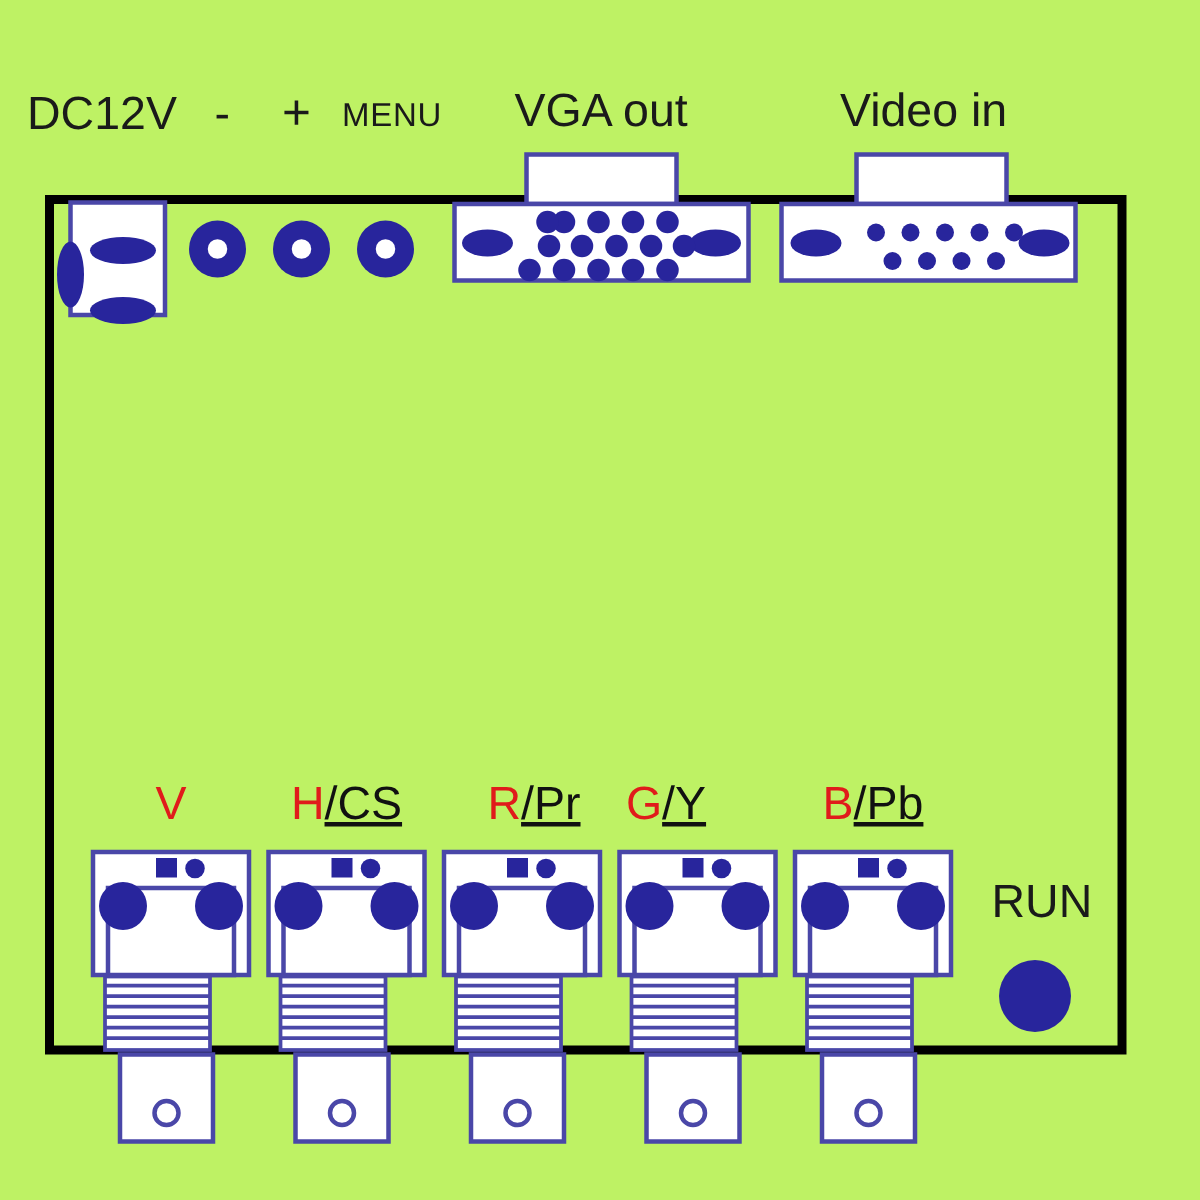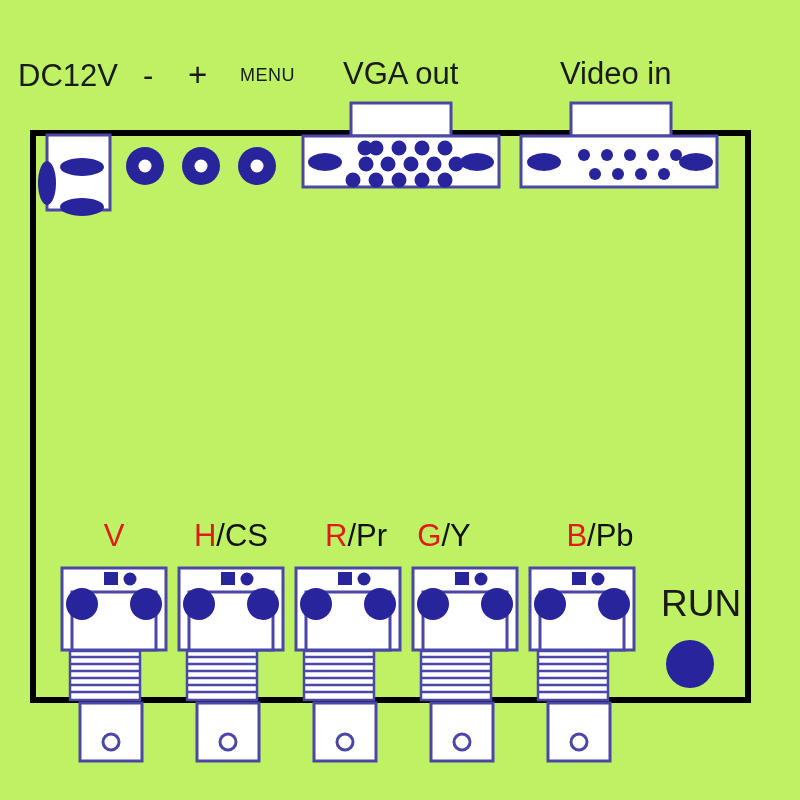--- a/index.html
+++ b/index.html
@@ -30,36 +30,36 @@
   .lbl {
     position: absolute;
     white-space: nowrap;
     color: #1a1a1a;
     font-family: "Liberation Sans", sans-serif;
     line-height: 1;
   }
   .lbl-dc      { left: 18px;  top: 60px;  font-size: 31px; letter-spacing: 0px; }
   .lbl-minus   { left: 143px; top: 60px;  font-size: 31px; }
   .lbl-plus    { left: 188px; top: 58px;  font-size: 33px; }
-  .lbl-menu    { left: 240px; top: 66px;  font-size: 18px; letter-spacing: 0.5px; }
+  .lbl-menu    { left: 228px; top: 66px;  font-size: 22px; letter-spacing: 0.5px; }
   .lbl-vga     { left: 343px; top: 58px;  font-size: 31px; }
   .lbl-video   { left: 560px; top: 58px;  font-size: 31px; }
-  .lbl-run     { left: 661px; top: 585px; font-size: 37px; }
+  .lbl-run     { left: 661px; top: 585px; font-size: 31px; }
 
   .bnc-label {
     position: absolute;
     top: 520px;
     font-size: 31px;
     white-space: nowrap;
     line-height: 1;
     transform: translateX(-50%);
     color: #111111;
   }
   .bnc-label .hot { color: #e01b1b; }
-  .bnc-label .cold { color: #111111; }
+  .bnc-label .cold { color: #111111; text-decoration: underline; }
 </style>
 </head>
 <body>
 
 <div id="stage">
 
   <svg class="diagram" viewBox="0 0 800 800" xmlns="http://www.w3.org/2000/svg">
 
     <rect x="33" y="133" width="715" height="567" fill="none" stroke="#000000" stroke-width="6"></rect>
 
@@ -253,16 +253,16 @@
   <div class="lbl lbl-menu">MENU</div>
   <div class="lbl lbl-video">Video in</div>
   <div class="lbl lbl-vga">VGA out</div>
   <div class="lbl lbl-run">RUN</div>
 
   <div id="bnc-labels">
       <div class="bnc-label" style="left: 114px;"><span class="hot">V</span></div>
       <div class="bnc-label" style="left: 231px;"><span class="hot">H</span><span class="cold">/CS</span></div>
       <div class="bnc-label" style="left: 356px;"><span class="hot">R</span><span class="cold">/Pr</span></div>
       <div class="bnc-label" style="left: 444px;"><span class="hot">G</span><span class="cold">/Y</span></div>
-      <div class="bnc-label" style="left: 600px;"><span class="hot">B</span><span class="cold">/Pb</span></div>
+      <div class="bnc-label" style="left: 582px;"><span class="hot">B</span><span class="cold">/Pb</span></div>
     </div>
 
 </div>
 
 </body></html>

